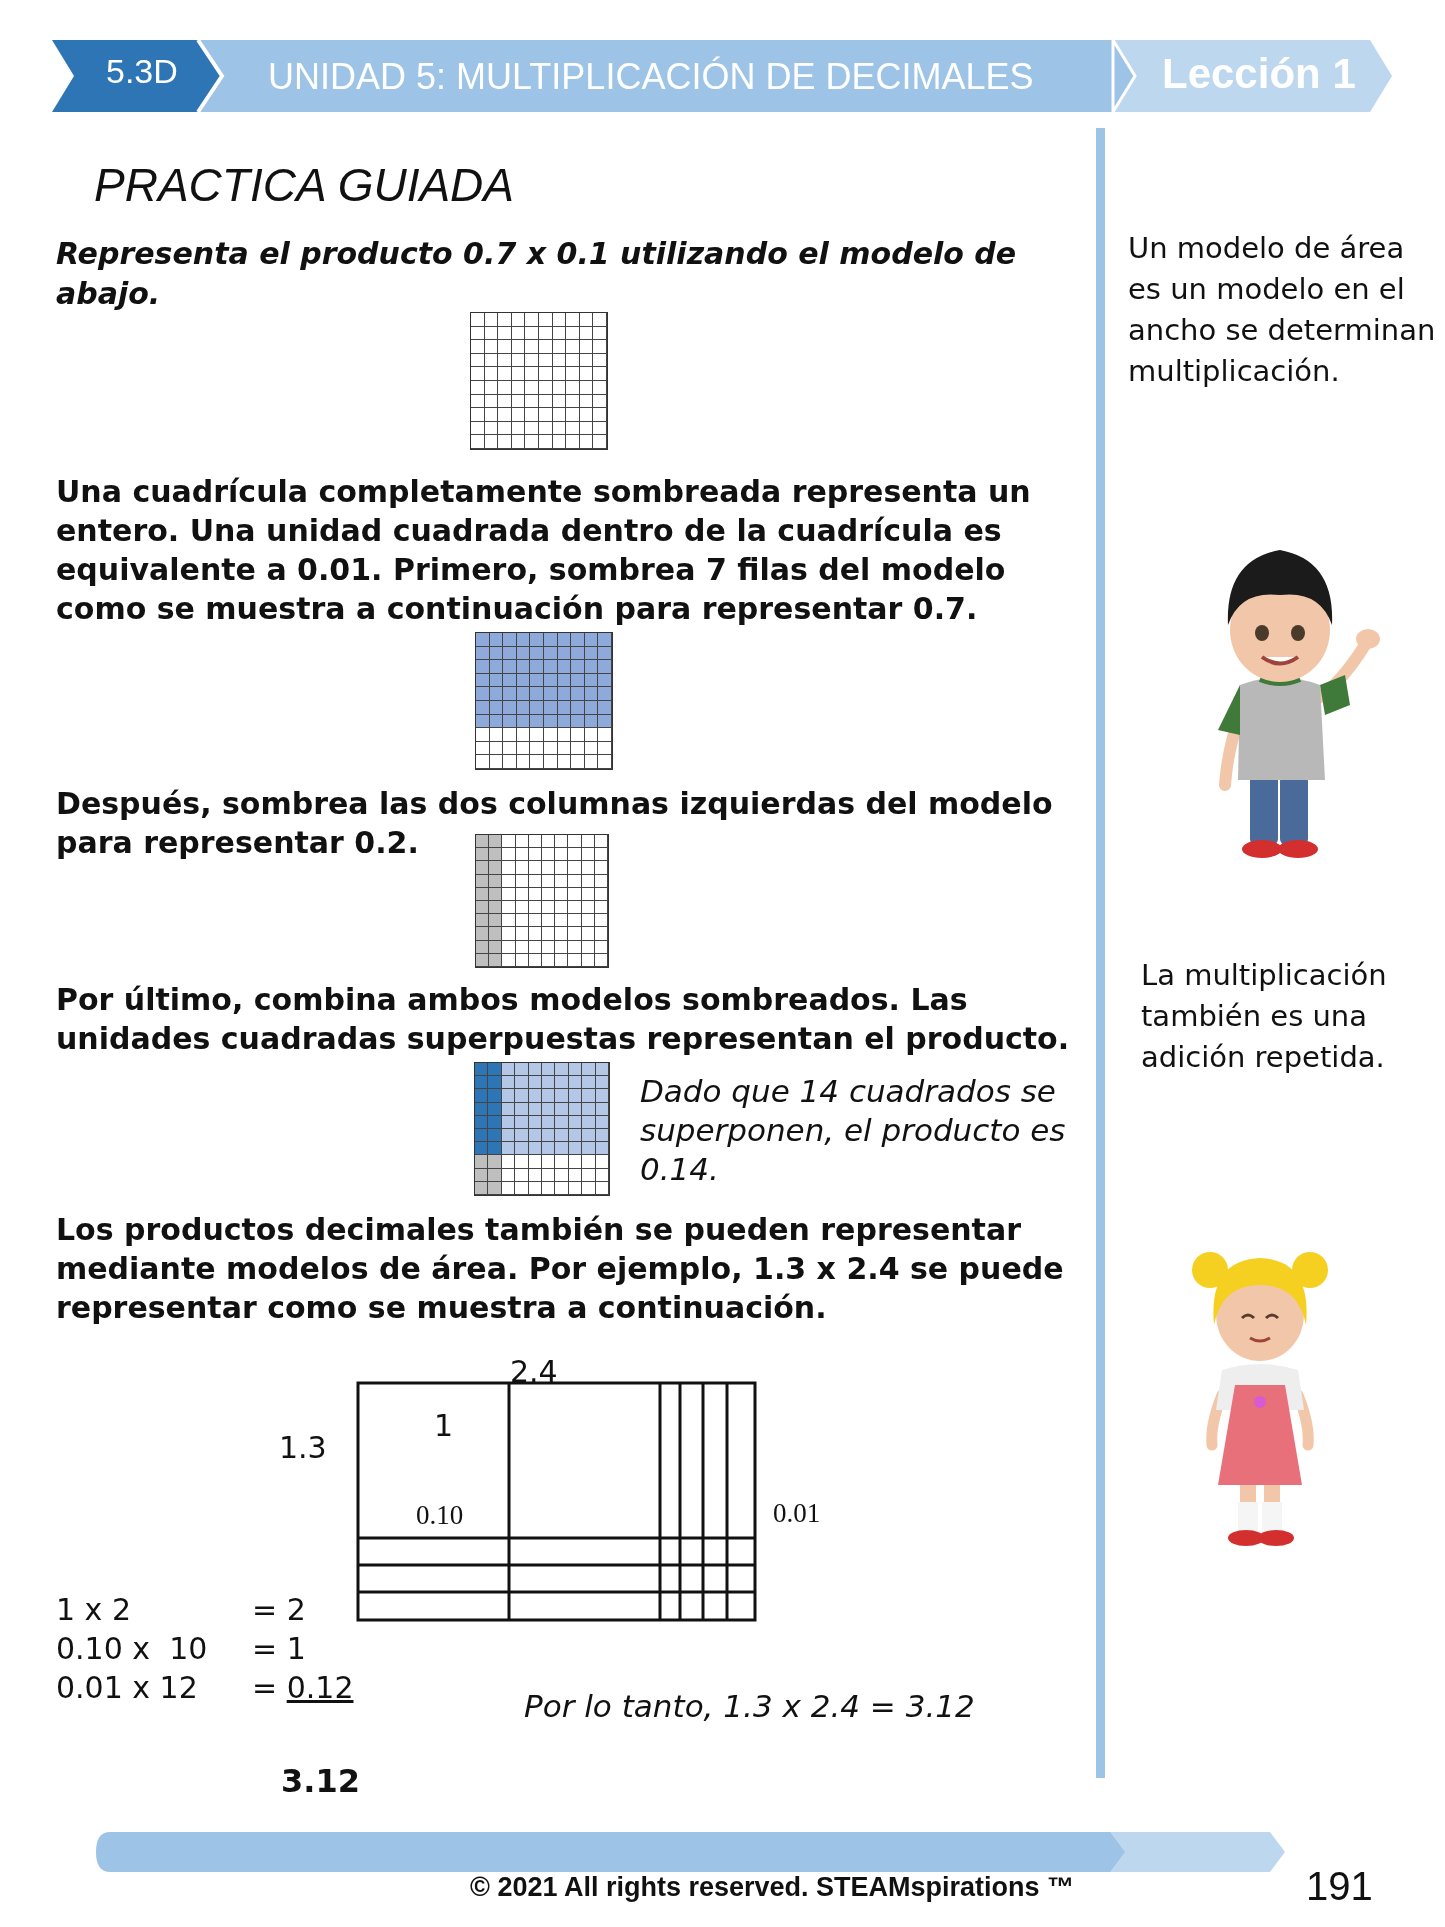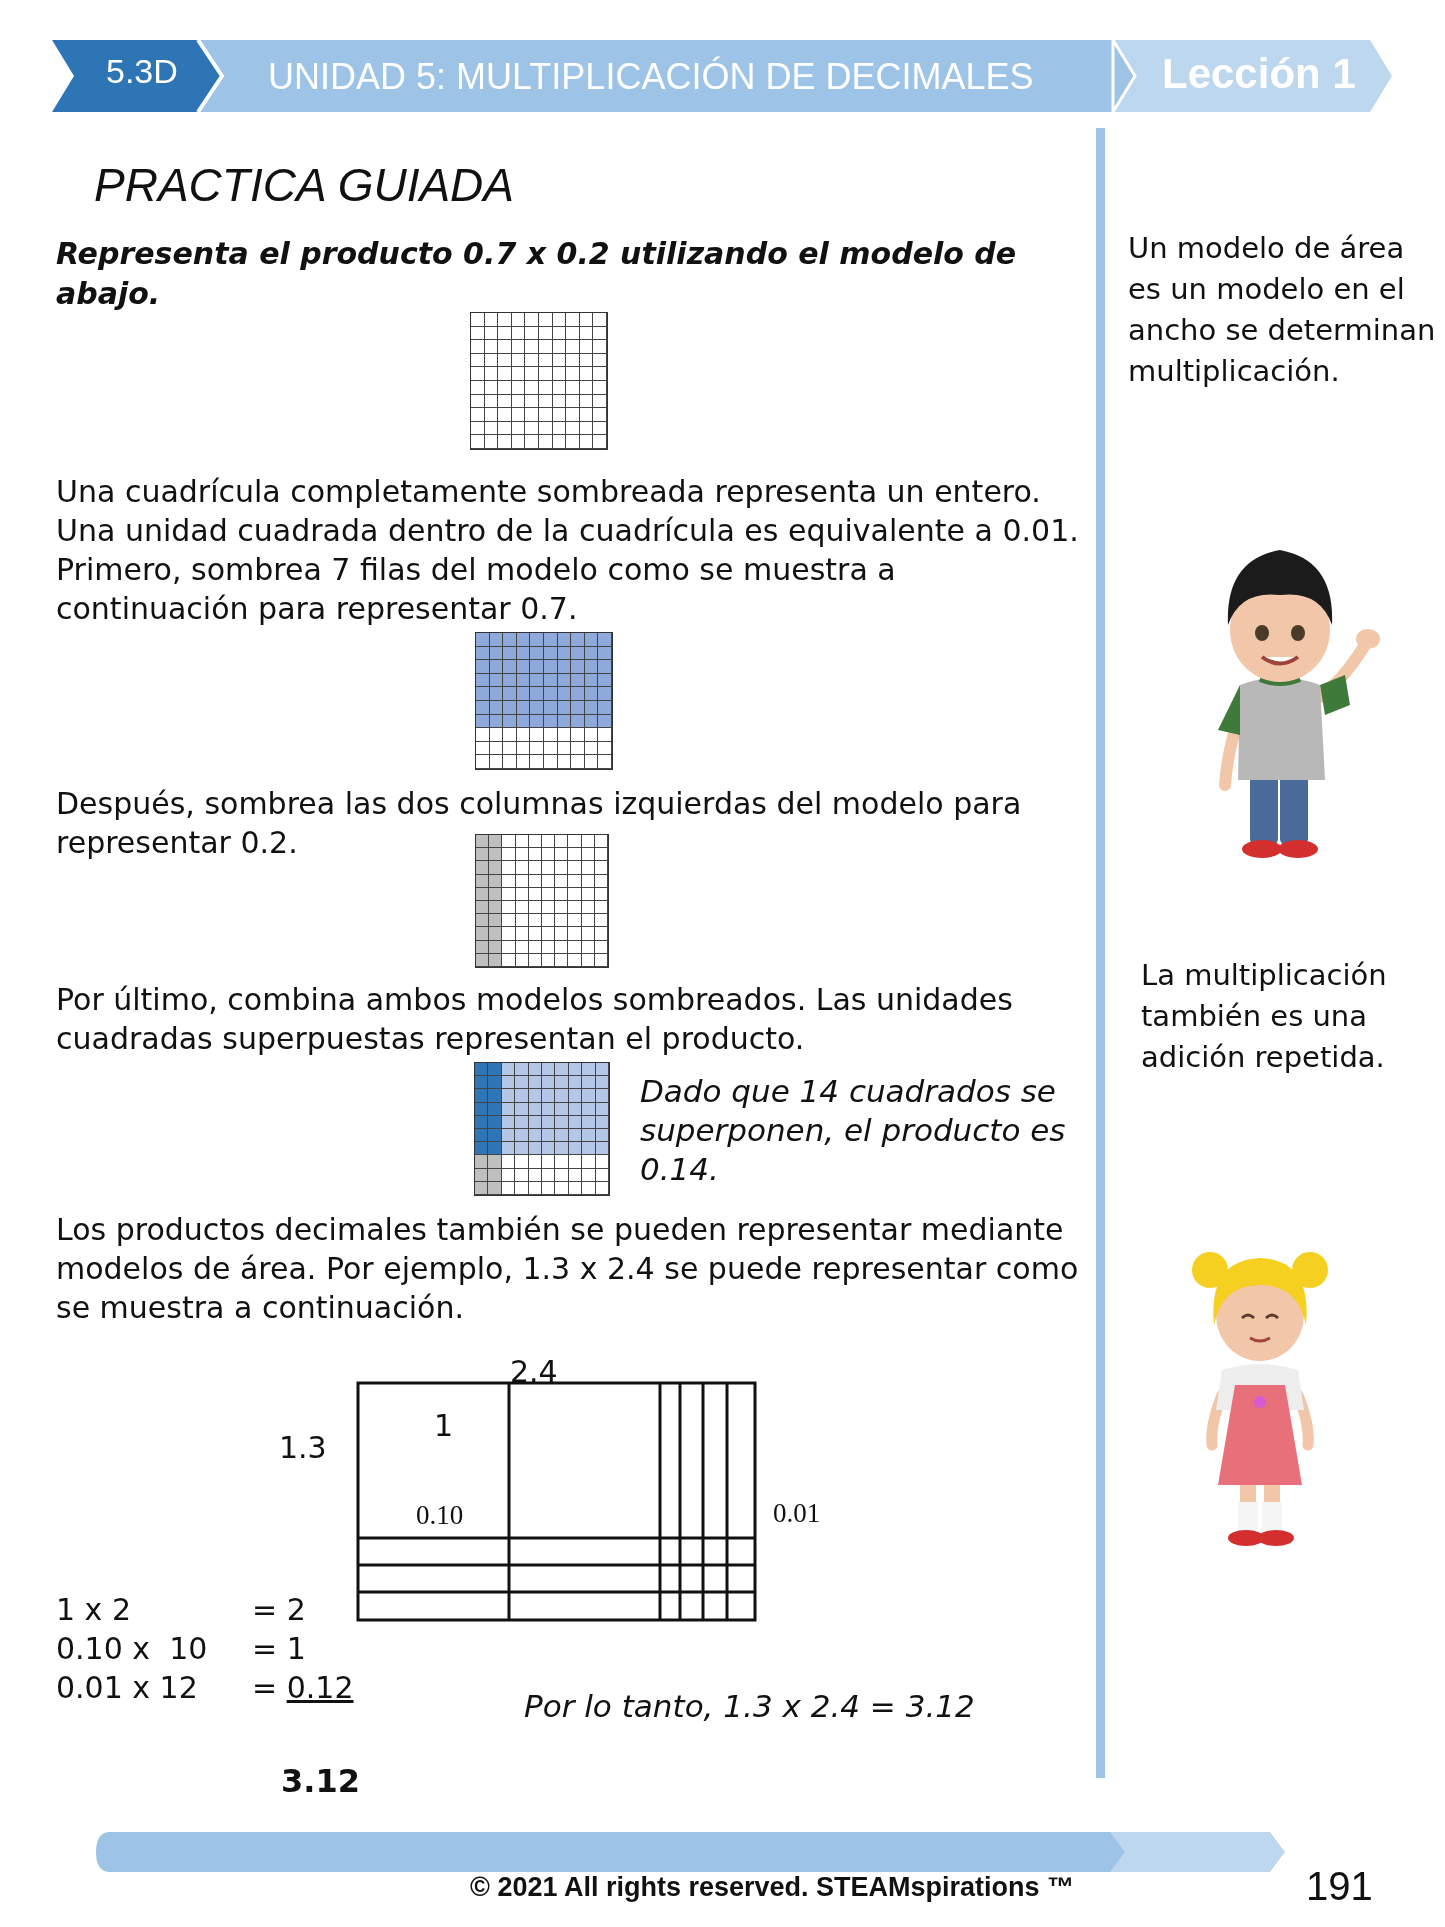--- a/index.html
+++ b/index.html
@@ -13,21 +13,21 @@
               font-size:34px; color:#fff; letter-spacing:0px; }
   .hdr-title { position:absolute; left:268px; top:56px; font-family:"Liberation Sans", sans-serif;
                font-size:36px; color:#ffffff; white-space:nowrap; }
   .hdr-lesson { position:absolute; left:1162px; top:50px; font-family:"Liberation Sans", sans-serif;
                 font-weight:bold; font-size:42px; color:#ffffff; white-space:nowrap; }
 
   .section-title { position:absolute; left:94px; top:158px; font-family:"Liberation Sans", sans-serif;
                    font-style:italic; font-size:46px; color:#111; }
   .prompt { position:absolute; left:56px; top:234px; width:1020px; font-weight:bold; font-style:italic;
             font-size:30px; line-height:40px; }
-  .para { position:absolute; left:56px; width:1040px; font-size:30px; line-height:39px; }
+  .para { position:absolute; left:56px; width:1040px; font-size:30px; line-height:39px;font-weight:bold; }
 
   .vdivider { position:absolute; left:1096px; top:128px; width:9px; height:1650px; background:#9dc3e6; }
 
   .side-text { position:absolute; font-size:29px; line-height:41px; }
 
   .grid { position:absolute; border:1.5px solid #333; box-sizing:border-box;
           display:grid; grid-template-columns:repeat(10,1fr); grid-template-rows:repeat(10,1fr); }
   .grid .c { border-right:1px solid #444; border-bottom:1px solid #444; box-sizing:border-box; }
 
   .note { position:absolute; left:640px; top:1072px; width:440px; font-style:italic; font-size:31px; line-height:39px; }
@@ -55,21 +55,21 @@
   <polygon points="52,40 198,40 222,76 198,112 52,112 74,76" fill="#2e75b6"></polygon>
   <polyline points="198,40 222,76 198,112" fill="none" stroke="#ffffff" stroke-width="4"></polyline>
 </svg>
 <div class="hdr-code">5.3D</div>
 <div class="hdr-title">UNIDAD 5: MULTIPLICACIÓN DE DECIMALES</div>
 <div class="hdr-lesson">Lección 1</div>
 
 <div class="vdivider"></div>
 
 <div class="section-title">PRACTICA GUIADA</div>
-<div class="prompt">Representa el producto 0.7 x 0.2 utilizando el modelo de abajo.</div>
+<div class="prompt">Representa el producto 0.7 x 0.1 utilizando el modelo de abajo.</div>
 
 <div class="grid" id="g0" style="left:470px;top:312px;width:138px;height:138px;">
     <div class="c"></div>
     <div class="c"></div>
     <div class="c"></div>
     <div class="c"></div>
     <div class="c"></div>
     <div class="c"></div>
     <div class="c"></div>
     <div class="c"></div>

